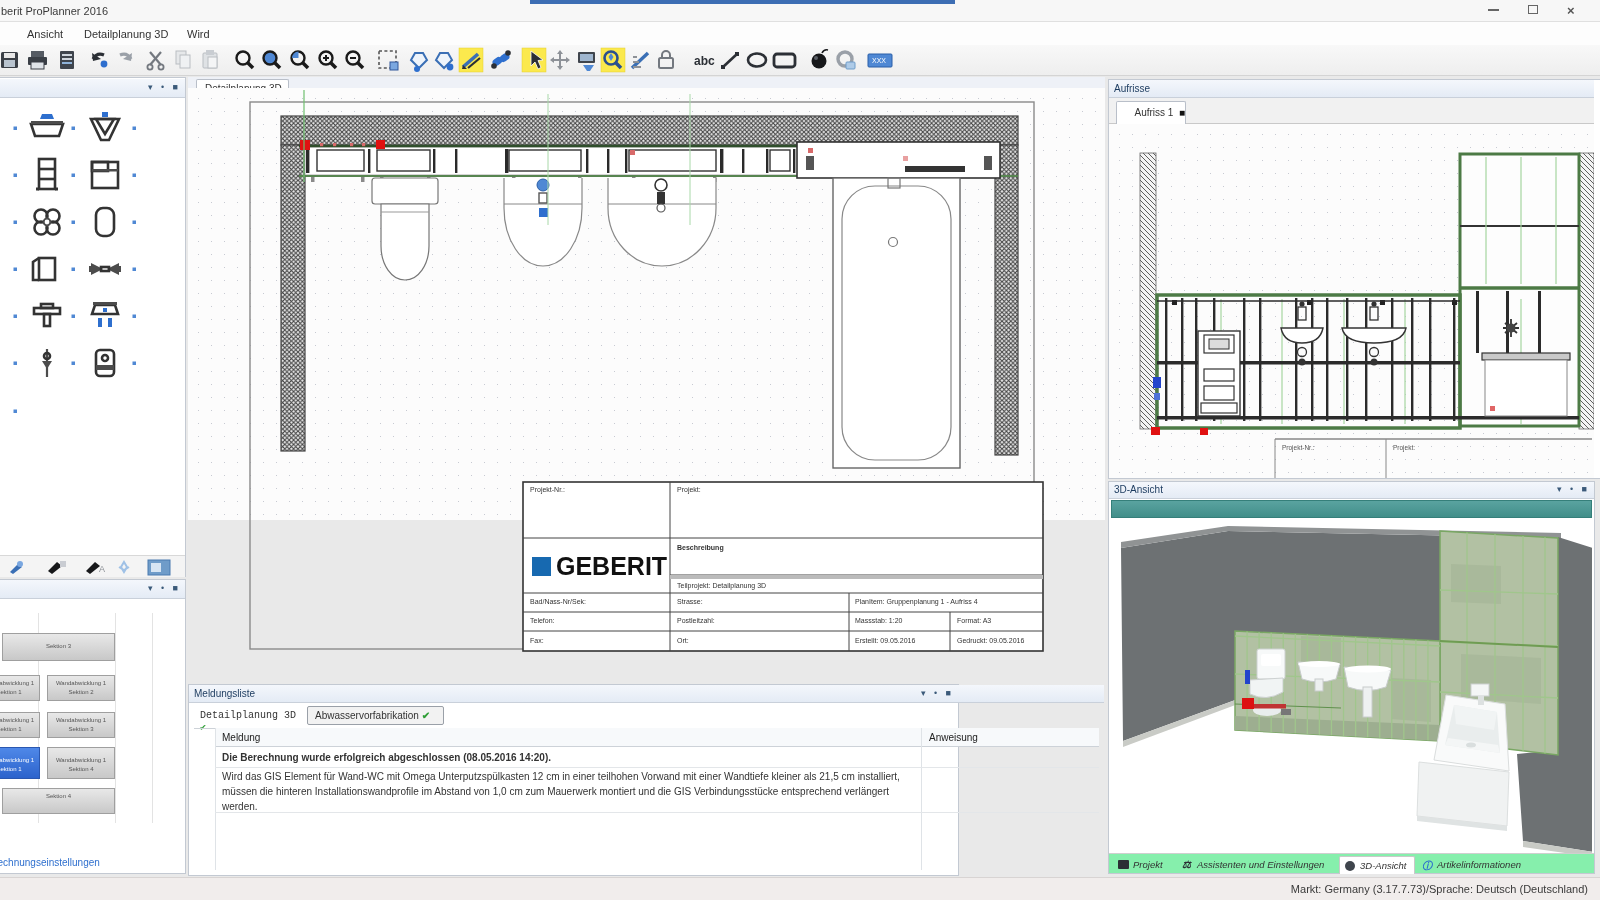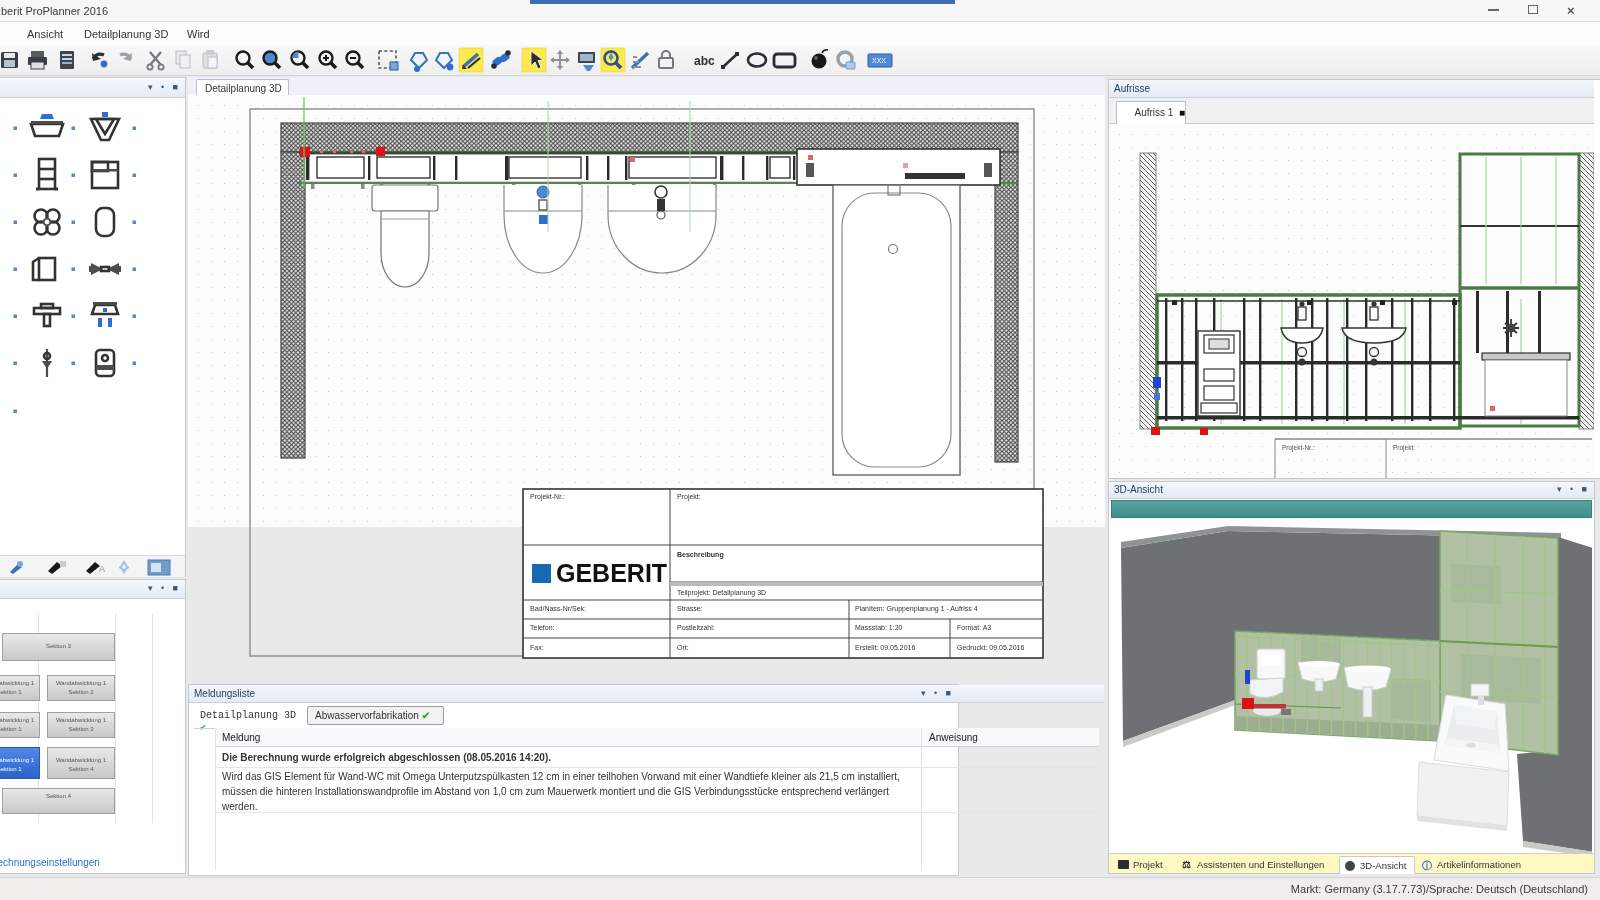--- a/index.html
+++ b/index.html
@@ -237,21 +237,21 @@
         <div class="abs" style="left:47px;top:148px;width:68px;height:32px;background:linear-gradient(#e8e8e8,#c8c8c8);color:#555;border:1px solid #9f9f9f;font-size:6px;text-align:center;line-height:1.5;padding-top:8px;overflow:hidden;">Wandabwicklung 1<br>Sektion 4</div>
         <div class="abs" style="left:2px;top:189px;width:113px;height:26px;background:linear-gradient(#e8e8e8,#c8c8c8);color:#555;border:1px solid #9f9f9f;font-size:6px;text-align:center;line-height:1.5;padding-top:3px;overflow:hidden;">Sektion 4</div>
       </div>
   <div class="abs" style="left:-18px;top:277px;font-size:10px;color:#2e6fce;">Berechnungseinstellungen</div>
 </div>
 
 <div class="abs" style="left:188px;top:77px;width:917px;height:21px;background:#eef1f7;border-bottom:1px solid #c9d0da;">
   <div class="tab abs" style="left:8px;top:2px;width:93px;height:19px;padding:3px 0 0 8px;">Detailplanung 3D</div>
 </div>
 
-<div class="abs dots" style="left:188px;top:95px;width:917px;height:432px;background-color:#fcfcfc;">
+<div class="abs dots" style="left:188px;top:88px;width:917px;height:432px;background-color:#fcfcfc;">
   <svg id="plansvg" width="917" height="583" style="position:absolute;left:0;top:0;">
         <rect x="62" y="14" width="784" height="547" fill="none" stroke="#8a8a8a" stroke-width="1.4"></rect>
         <defs>
           <pattern id="hp" width="4.4" height="4.4" patternUnits="userSpaceOnUse">
             <rect width="4.4" height="4.4" fill="#e9e9e9"></rect>
             <path d="M0 0 L4.4 4.4 M4.4 0 L0 4.4" stroke="#404040" stroke-width="1"></path>
           </pattern>
         </defs>
         <rect x="93" y="28" width="737" height="29" fill="url(#hp)" stroke="#444" stroke-width="1.2"></rect>
         <rect x="93" y="57" width="24" height="306" fill="url(#hp)" stroke="#444" stroke-width="1.2"></rect>
@@ -522,21 +522,21 @@
           <polygon points="343,187 386,194 389,235 334,227" fill="#e9eded"></polygon>
           <polygon points="343,187 386,194 383,212 345,206" fill="#f1f4f4"></polygon>
           <polygon points="337,220 387,227 389,235 334,227" fill="#f4f6f6"></polygon>
           <ellipse cx="360" cy="227" rx="5" ry="2.5" fill="#d9dede"></ellipse>
           <polygon points="308,244 398,254 396,308 306,298" fill="#f0f2f2" stroke="#dcdfdf" stroke-width="1"></polygon>
           <polygon points="306,298 396,308 396,313 306,303" fill="#dfe3e3"></polygon>
           <rect x="360" y="166" width="18" height="12" fill="#f4f6f6" stroke="#ccd0d0"></rect>
           <rect x="367" y="178" width="6" height="9" fill="#dde1e1"></rect>
         </svg>
   </div>
-  <div id="tdtabs" class="abs" style="left:0;top:371px;width:485px;height:20px;background:#fef9c3;border-top:1px solid #cfcfcf;">
+  <div id="tdtabs" class="abs" style="left:0;top:371px;width:485px;height:20px;background:#86efac;border-top:1px solid #cfcfcf;font-style:italic;">
         <div class="abs" style="left:4px;top:2px;width:62px;height:18px;border-radius:2px 2px 0 0;font-size:9.5px;color:#333;padding:3px 0 0 20px;white-space:nowrap;"><span style="position:absolute;left:5px;top:4px;width:11px;height:9px;background:#2b2f35;border-radius:1px;"></span>Projekt</div>
         <div class="abs" style="left:68px;top:2px;width:160px;height:18px;border-radius:2px 2px 0 0;font-size:9.5px;color:#333;padding:3px 0 0 20px;white-space:nowrap;"><span style="position:absolute;left:5px;top:3px;color:#2b2f35;font-size:10px;font-weight:bold;">⚖</span>Assistenten und Einstellungen</div>
         <div class="abs" style="left:230px;top:2px;width:76px;height:18px;background:#fff;border:1px solid #c9c9c9;border-bottom:none;border-radius:2px 2px 0 0;font-size:9.5px;color:#333;padding:3px 0 0 20px;white-space:nowrap;"><span style="position:absolute;left:5px;top:4px;width:10px;height:10px;background:#3f454d;border-radius:5px;"></span>3D-Ansicht</div>
         <div class="abs" style="left:308px;top:2px;width:118px;height:18px;border-radius:2px 2px 0 0;font-size:9.5px;color:#333;padding:3px 0 0 20px;white-space:nowrap;"><span style="position:absolute;left:5px;top:3px;color:#2e6fce;font-size:10px;font-weight:bold;">ⓘ</span>Artikelinformationen</div>
       </div>
 </div>
 
 <div class="abs" style="left:0;top:877px;width:1600px;height:23px;background:#f1edec;border-top:1px solid #d8d4d3;">
   <div class="abs" style="right:12px;top:5px;font-size:11px;color:#3a3a3a;">Markt: Germany (3.17.7.73)/Sprache: Deutsch (Deutschland)</div>
 </div>

